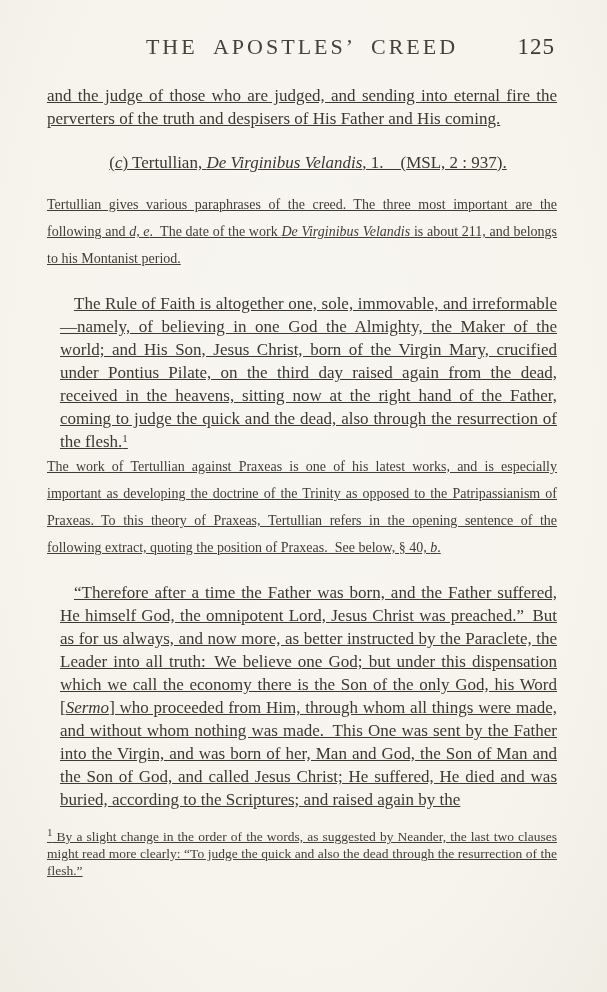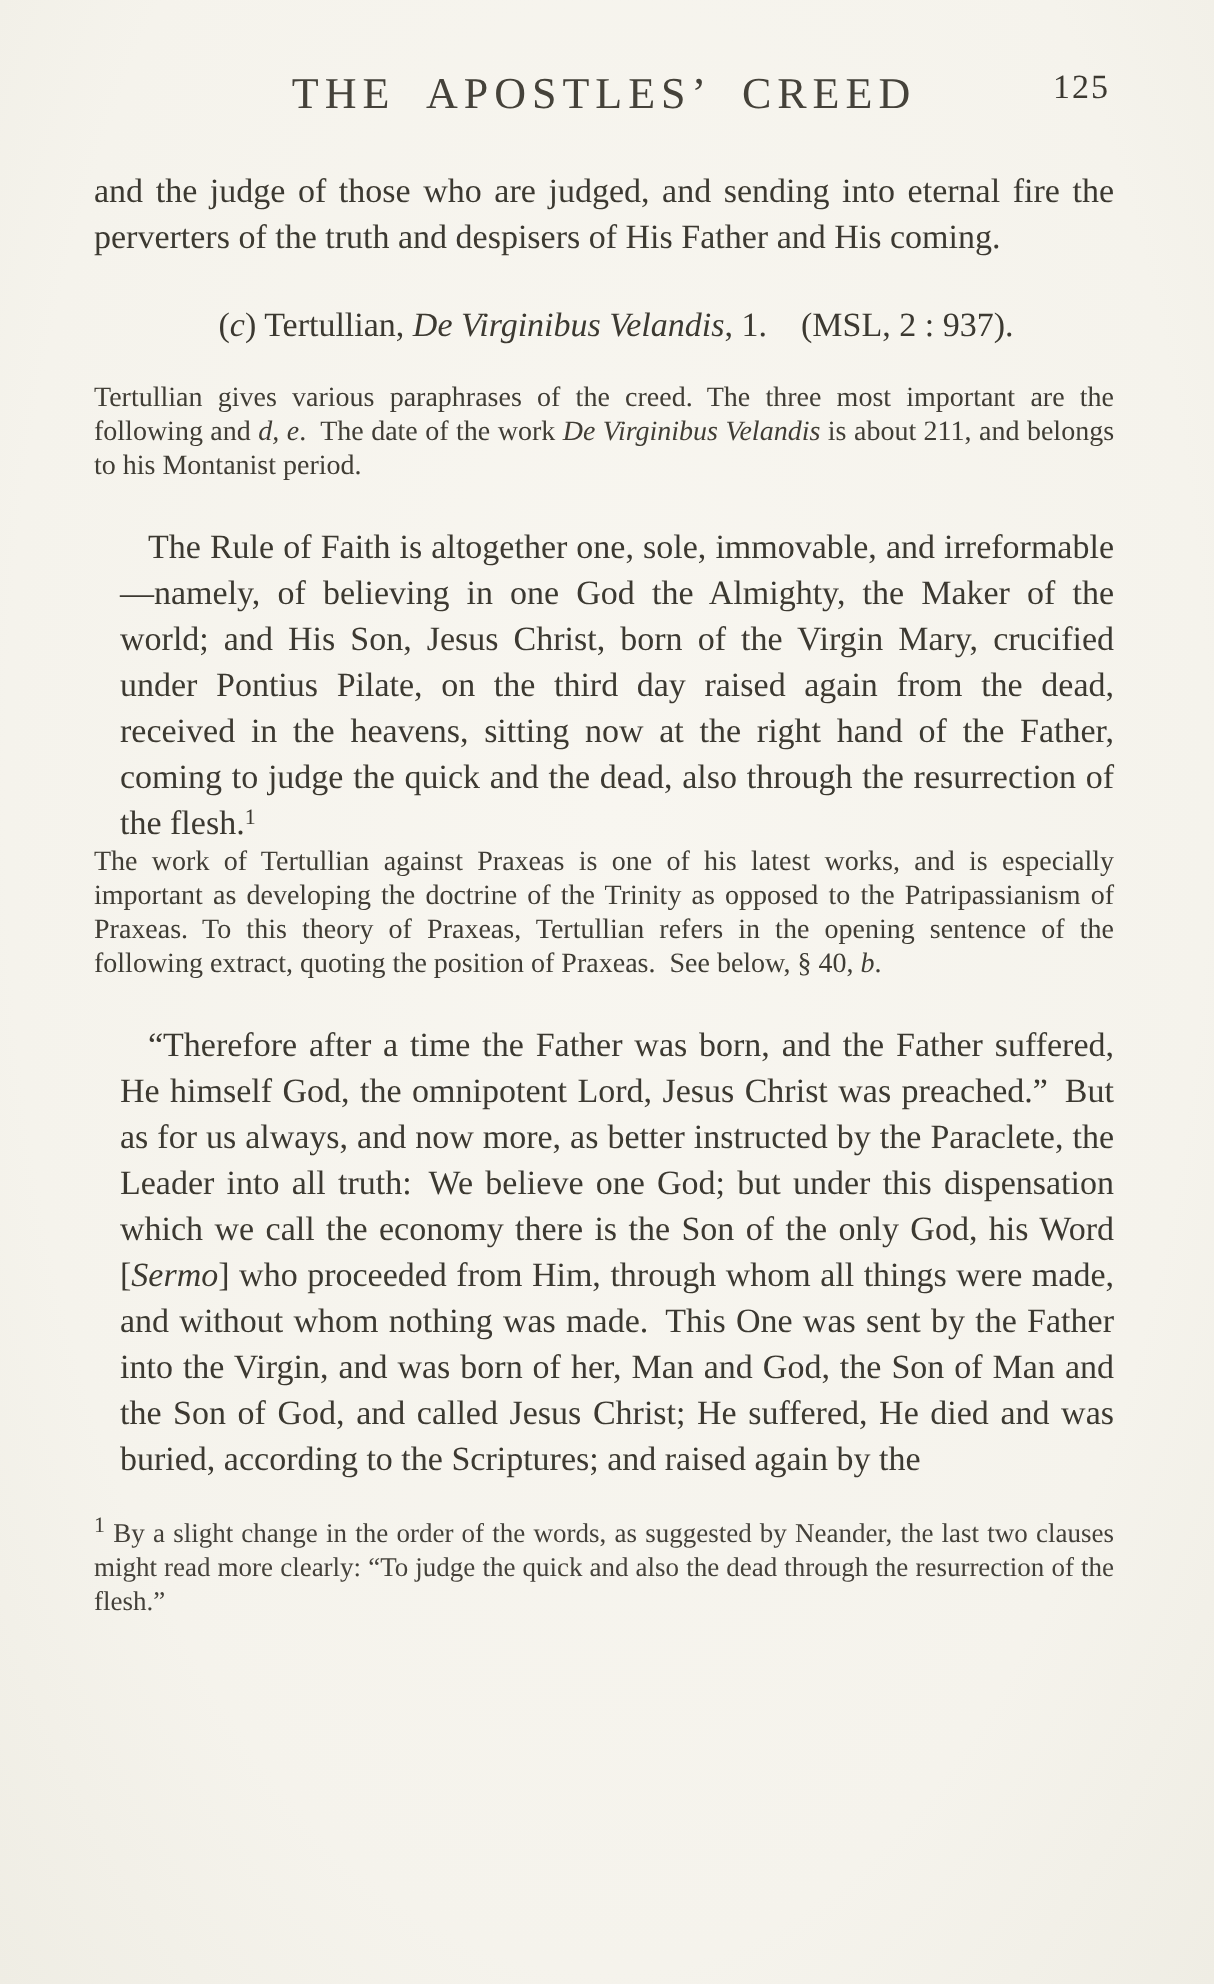--- a/index.html
+++ b/index.html
@@ -29,40 +29,40 @@
     text-align: center;
     font-size: 22px;
     letter-spacing: 3px;
     word-spacing: 8px;
     color: #45423a;
   }
   .page-number {
     position: absolute;
     right: 2px;
     top: 0;
-    font-size: 17px;
+    font-size: 23px;
     letter-spacing: 1px;
     text-align: center;
   }
-  p { margin: 0; text-align: justify; }
+  p { margin: 0; text-align: justify; text-decoration: underline; }
   .body-text {
     font-size: 17px;
     line-height: 23px;
   }
   .para-main { text-indent: 14px; margin-top: 20px; margin-left: 13px; }
   .heading {
     font-size: 17px;
     line-height: 23px;
     margin: 21px 0 17px 0;
     text-indent: 12px;
     text-align: center;
   }
   .note {
     font-size: 14px;
-    line-height: 17px;
+    line-height: 27px;
     color: #403d35;
   }
   em { font-style: italic; }
   sup {
     font-size: 11px;
     line-height: 0;
     vertical-align: baseline;
     position: relative;
     top: -5px;
   }

